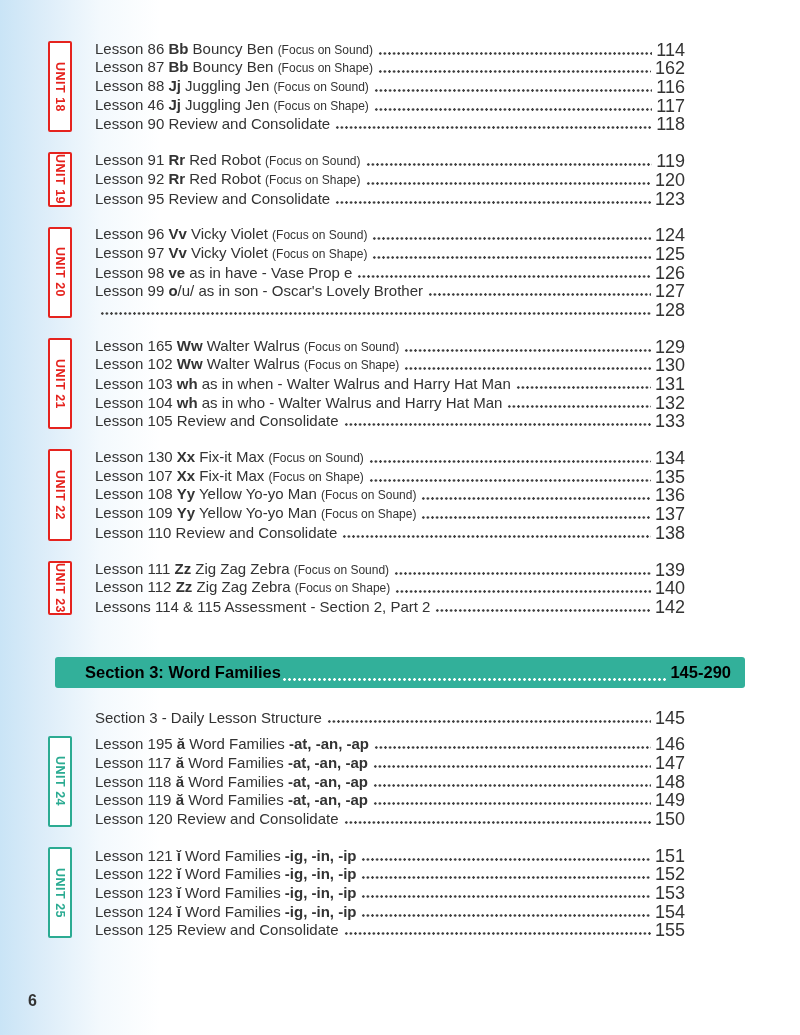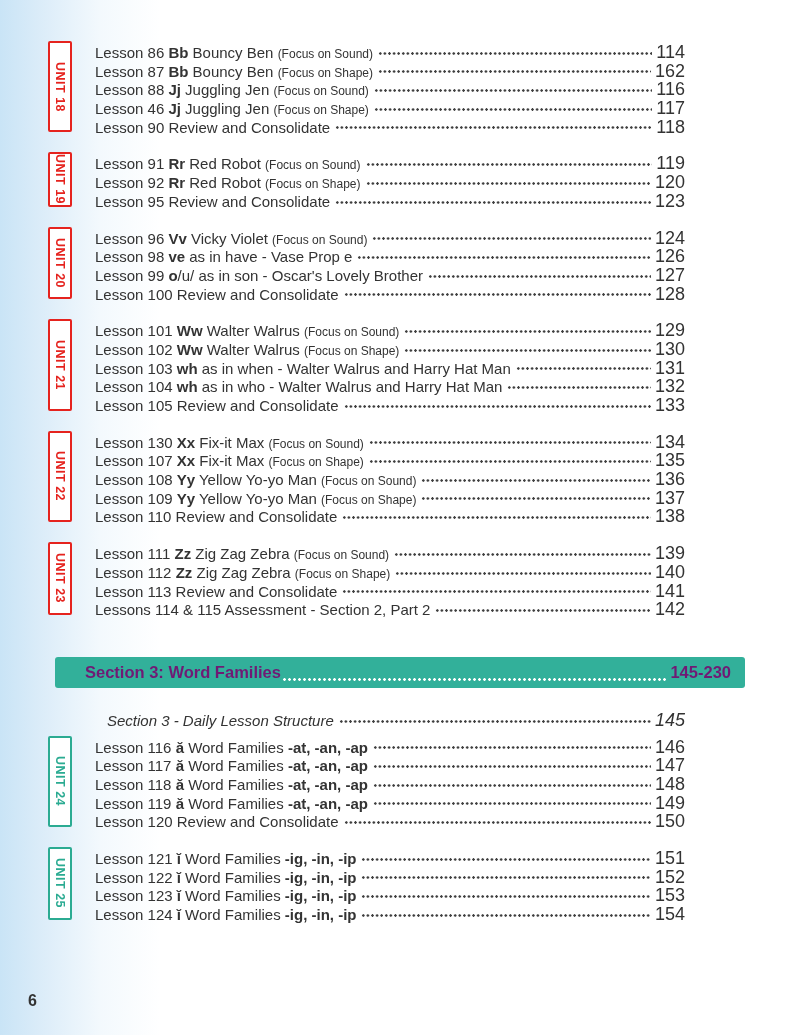--- a/index.html
+++ b/index.html
@@ -42,51 +42,51 @@
     font-weight: bold;
     font-size: 12.5px;
     letter-spacing: 0.5px;
     white-space: nowrap;
     color: var(--unit-red);
   }
   .unit-box.teal .unit-label { color: var(--unit-teal); }
   .lessons { flex: 1 1 auto; min-width: 0; }
   .row {
     display: flex;
-    align-items: flex-start;
-    line-height: 25px;
+    align-items: flex-end;
+    line-height: 18px;
     height: 18.7px;
     font-size: 15px;
     color: #333333;
     white-space: nowrap;
   }
   .row .bold { font-weight: bold; }
   .row .small { font-size: 12px; }
   .leader {
     flex: 1 1 auto;
     height: 5px;
     align-self: flex-end;
     margin: 0 4px 3px 5px;
     background-image: radial-gradient(circle, #3f3f3f 1.05px, rgba(0,0,0,0) 1.45px);
     background-size: 4.6px 5px;
     background-repeat: repeat-x;
     background-position: 0 0;
   }
   .pg { font-size: 18px; color: #333333; }
-  .single { margin-left: 59px; margin-bottom: 8px; font-style: italic; }
+  .single { margin-left: 47px; margin-bottom: 8px; }
   .banner {
     display: flex;
     align-items: center;
     box-sizing: border-box;
     height: 31px;
     margin: 41px -60px 20px 7px;
     padding: 0 14px 0 30px;
     background: var(--banner-teal);
     border-radius: 3px;
-    color: #701a75;
+    color: #000000;
     font-weight: bold;
     font-size: 16.5px;
     white-space: nowrap;
   }
   .banner .leader {
     margin: 0 3px 6px 1px;
     background-image: radial-gradient(circle, #ffffff 1.15px, rgba(0,0,0,0) 1.55px);
     background-size: 5px 5px;
   }
   .banner .banner-pages { font-size: 16.5px; }
@@ -168,45 +168,49 @@
             <span class="unit-label">UNIT 20</span>
           </div>
         </div>
         <div class="lessons">
           <div class="row">
             <span class="txt"><span>Lesson 96 </span><span class="bold ">Vv</span><span> Vicky Violet </span><span class="small">(Focus on Sound)</span></span>
             <span class="leader"></span>
             <span class="pg">124</span>
           </div>
           <div class="row">
+            <span class="txt"><span>Lesson 97 </span><span class="bold ">Vv</span><span> Vicky Violet </span><span class="small">(Focus on Shape)</span></span>
+            <span class="leader"></span>
+            <span class="pg">125</span>
+          </div>
+          <div class="row">
             <span class="txt"><span>Lesson 98 </span><span class="bold ">ve</span><span> as in have - Vase Prop e </span></span>
             <span class="leader"></span>
             <span class="pg">126</span>
           </div>
           <div class="row">
             <span class="txt"><span>Lesson 99 </span><span class="bold ">o</span><span>/u/ as in son - Oscar's Lovely Brother</span></span>
             <span class="leader"></span>
             <span class="pg">127</span>
           </div>
           <div class="row">
-            <span class="txt"><span>Lesson 100 Review and Consolidate </span></span>
             <span class="leader"></span>
             <span class="pg">128</span>
           </div>
         </div>
       </div>
       <div class="group">
         <div class="unit-cell">
           <div class="unit-box">
             <span class="unit-label">UNIT 21</span>
           </div>
         </div>
         <div class="lessons">
           <div class="row">
-            <span class="txt"><span>Lesson 101 </span><span class="bold ">Ww</span><span> Walter Walrus </span><span class="small">(Focus on Sound)</span></span>
+            <span class="txt"><span>Lesson 165 </span><span class="bold ">Ww</span><span> Walter Walrus </span><span class="small">(Focus on Sound)</span></span>
             <span class="leader"></span>
             <span class="pg">129</span>
           </div>
           <div class="row">
             <span class="txt"><span>Lesson 102 </span><span class="bold ">Ww</span><span> Walter Walrus </span><span class="small">(Focus on Shape)</span></span>
             <span class="leader"></span>
             <span class="pg">130</span>
           </div>
           <div class="row">
             <span class="txt"><span>Lesson 103 </span><span class="bold ">wh</span><span> as in when - Walter Walrus and Harry Hat Man </span></span>
@@ -268,54 +272,49 @@
         <div class="lessons">
           <div class="row">
             <span class="txt"><span>Lesson 111 </span><span class="bold ">Zz</span><span> Zig Zag Zebra </span><span class="small">(Focus on Sound)</span><span> </span></span>
             <span class="leader"></span>
             <span class="pg">139</span>
           </div>
           <div class="row">
             <span class="txt"><span>Lesson 112 </span><span class="bold ">Zz</span><span> Zig Zag Zebra </span><span class="small">(Focus on Shape)</span><span> </span></span>
             <span class="leader"></span>
             <span class="pg">140</span>
-          </div>
-          <div class="row">
-            <span class="txt"><span>Lesson 113 Review and Consolidate </span></span>
-            <span class="leader"></span>
-            <span class="pg">141</span>
           </div>
           <div class="row">
             <span class="txt"><span>Lessons 114 &amp; 115 Assessment - Section 2, Part 2 </span></span>
             <span class="leader"></span>
             <span class="pg">142</span>
           </div>
         </div>
       </div>
       <div class="banner">
         <span class="banner-title">Section 3: Word Families</span>
         <span class="leader"></span>
-        <span class="banner-pages">145-230</span>
+        <span class="banner-pages">145-290</span>
       </div>
       <div class="single">
         <div class="row">
           <span class="txt"><span>Section 3 - Daily Lesson Structure</span></span>
           <span class="leader"></span>
           <span class="pg">145</span>
         </div>
       </div>
       <div class="group">
         <div class="unit-cell">
           <div class="unit-box teal">
             <span class="unit-label">UNIT 24</span>
           </div>
         </div>
         <div class="lessons">
           <div class="row">
-            <span class="txt"><span>Lesson 116  </span><span class="bold ">ă</span><span> Word Families  </span><span class="bold ">-at, -an, -ap</span><span> </span></span>
+            <span class="txt"><span>Lesson 195  </span><span class="bold ">ă</span><span> Word Families  </span><span class="bold ">-at, -an, -ap</span><span> </span></span>
             <span class="leader"></span>
             <span class="pg">146</span>
           </div>
           <div class="row">
             <span class="txt"><span>Lesson 117  </span><span class="bold ">ă</span><span> Word Families  </span><span class="bold ">-at, -an, -ap</span><span> </span></span>
             <span class="leader"></span>
             <span class="pg">147</span>
           </div>
           <div class="row">
             <span class="txt"><span>Lesson 118  </span><span class="bold ">ă</span><span> Word Families  </span><span class="bold ">-at, -an, -ap</span><span> </span></span>
@@ -353,18 +352,23 @@
           </div>
           <div class="row">
             <span class="txt"><span>Lesson 123  </span><span class="bold ">ĭ</span><span> Word Families  </span><span class="bold ">-ig, -in, -ip</span><span> </span></span>
             <span class="leader"></span>
             <span class="pg">153</span>
           </div>
           <div class="row">
             <span class="txt"><span>Lesson 124  </span><span class="bold ">ĭ</span><span> Word Families  </span><span class="bold ">-ig, -in, -ip</span></span>
             <span class="leader"></span>
             <span class="pg">154</span>
+          </div>
+          <div class="row">
+            <span class="txt"><span>Lesson 125  Review and Consolidate </span></span>
+            <span class="leader"></span>
+            <span class="pg">155</span>
           </div>
         </div>
       </div>
     </div>
   <div class="page-num">6</div>
 </div>
 
 </body></html>

